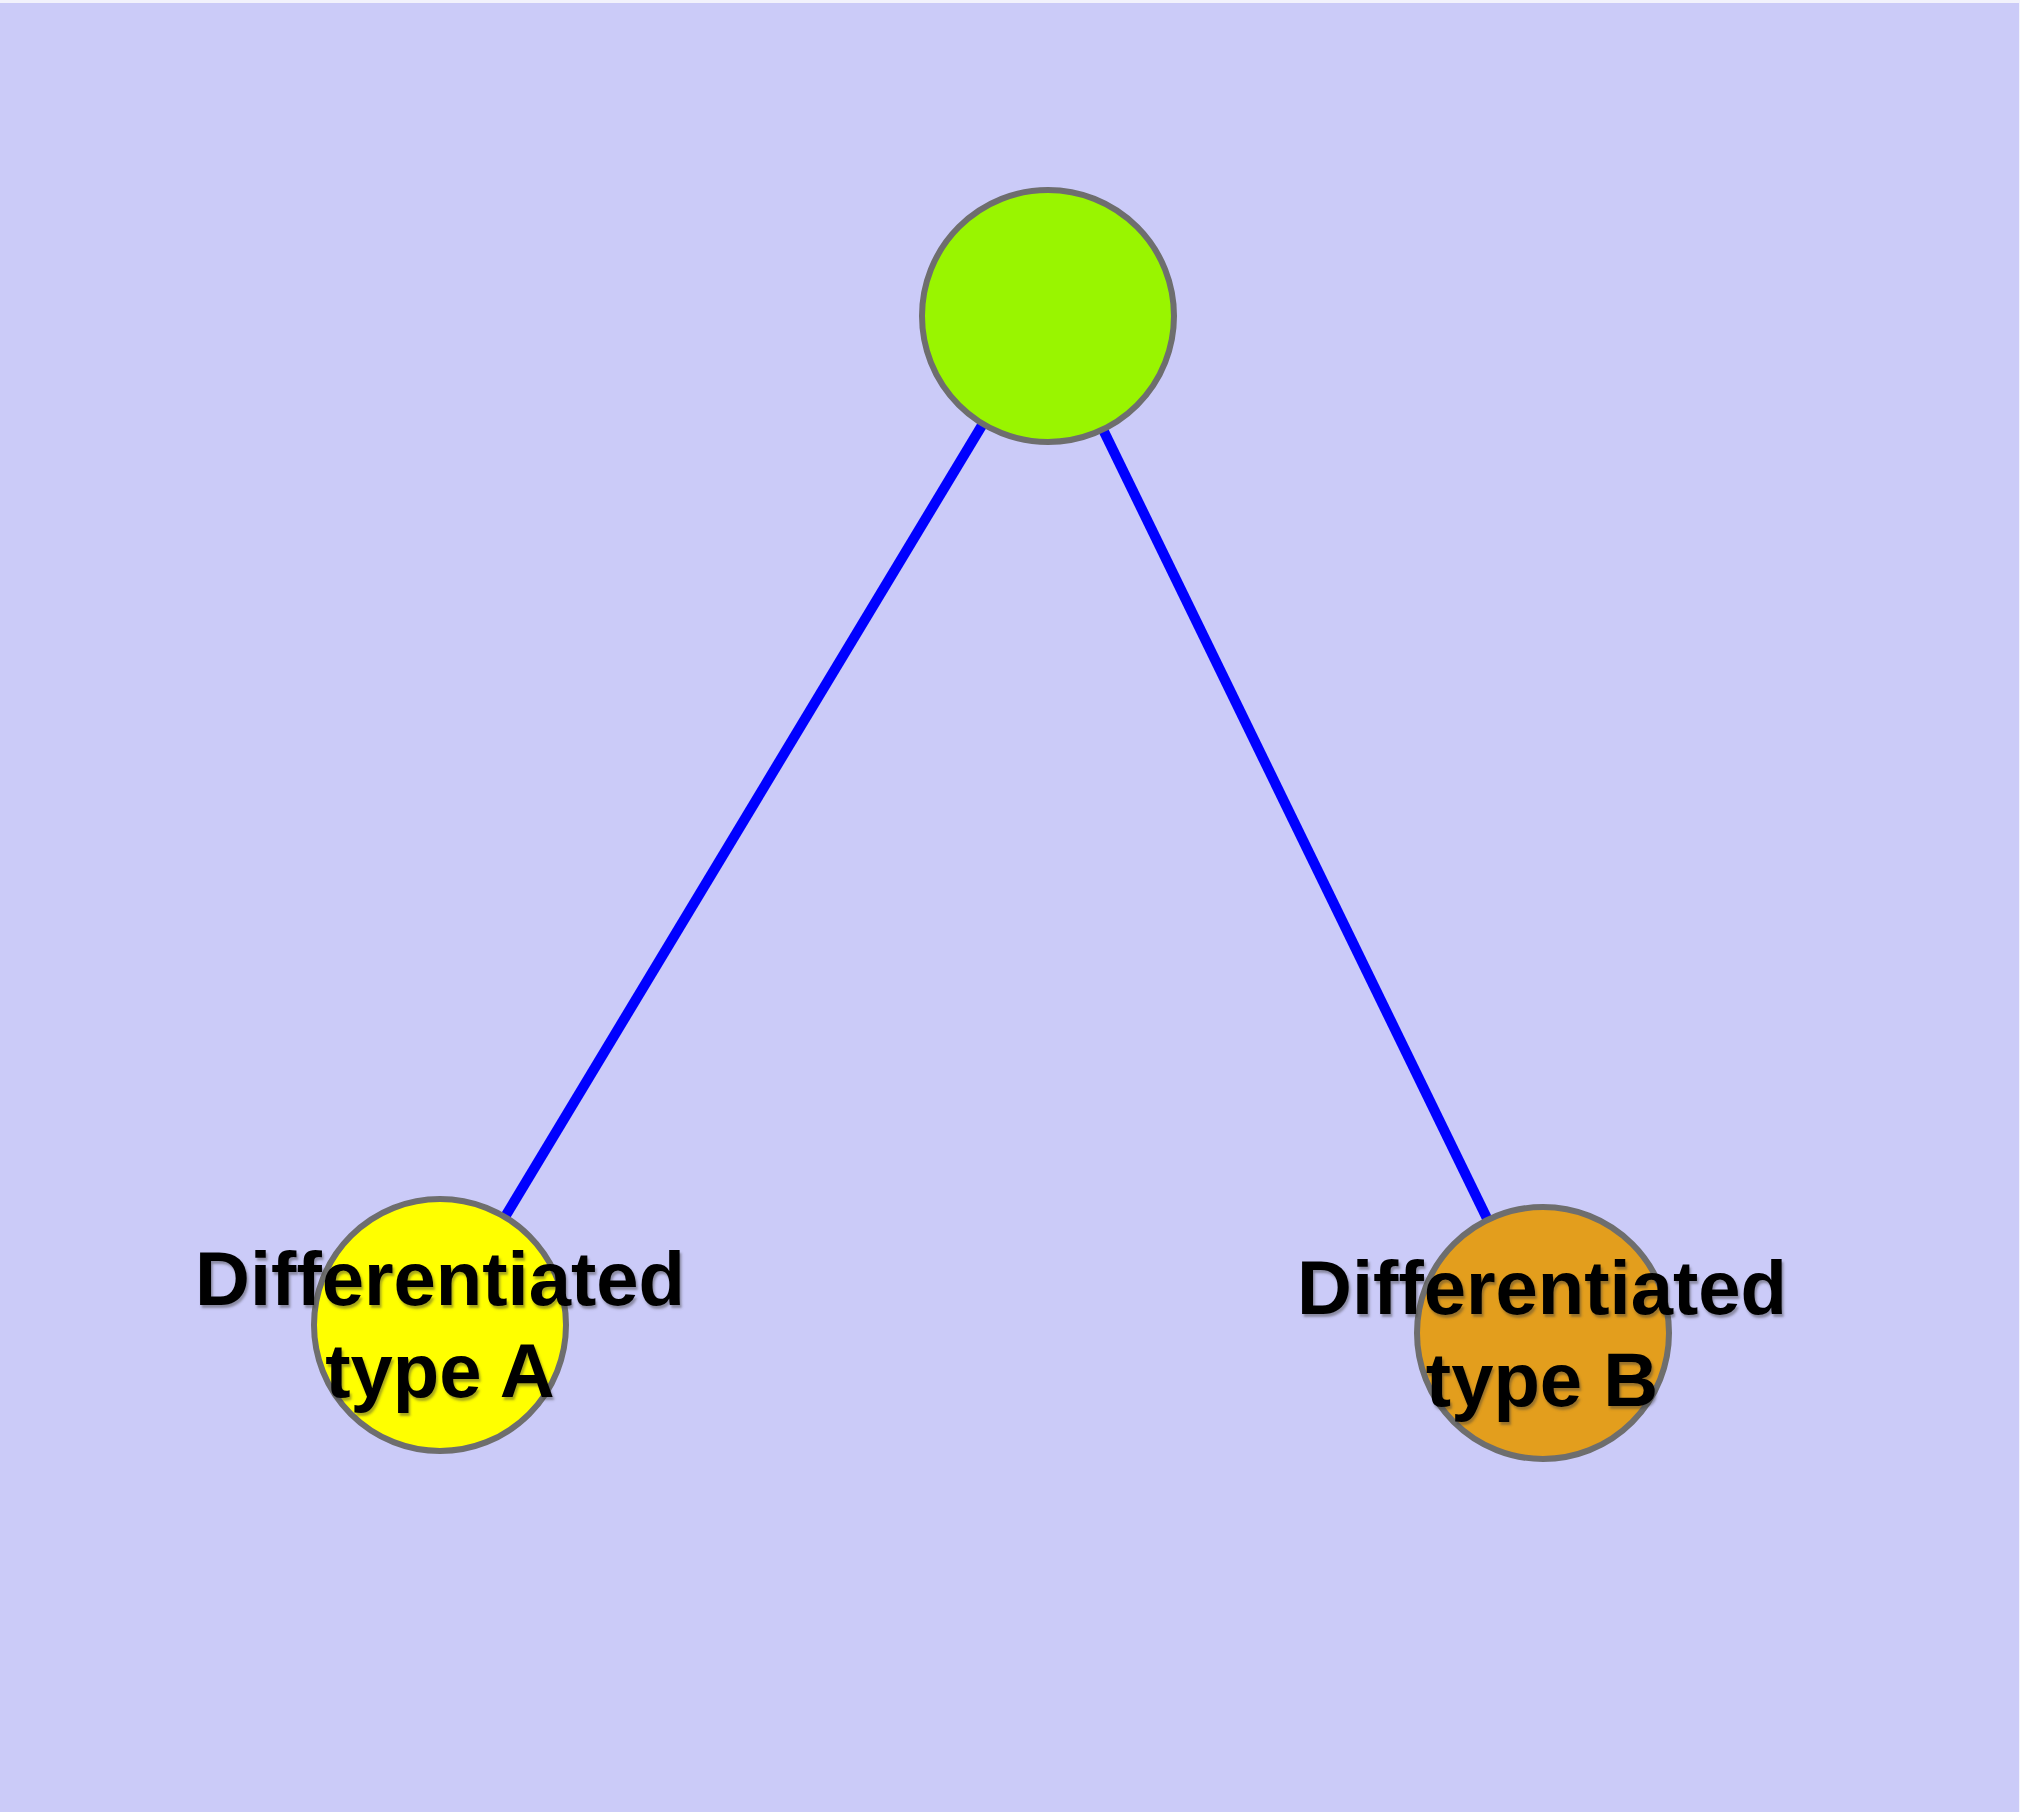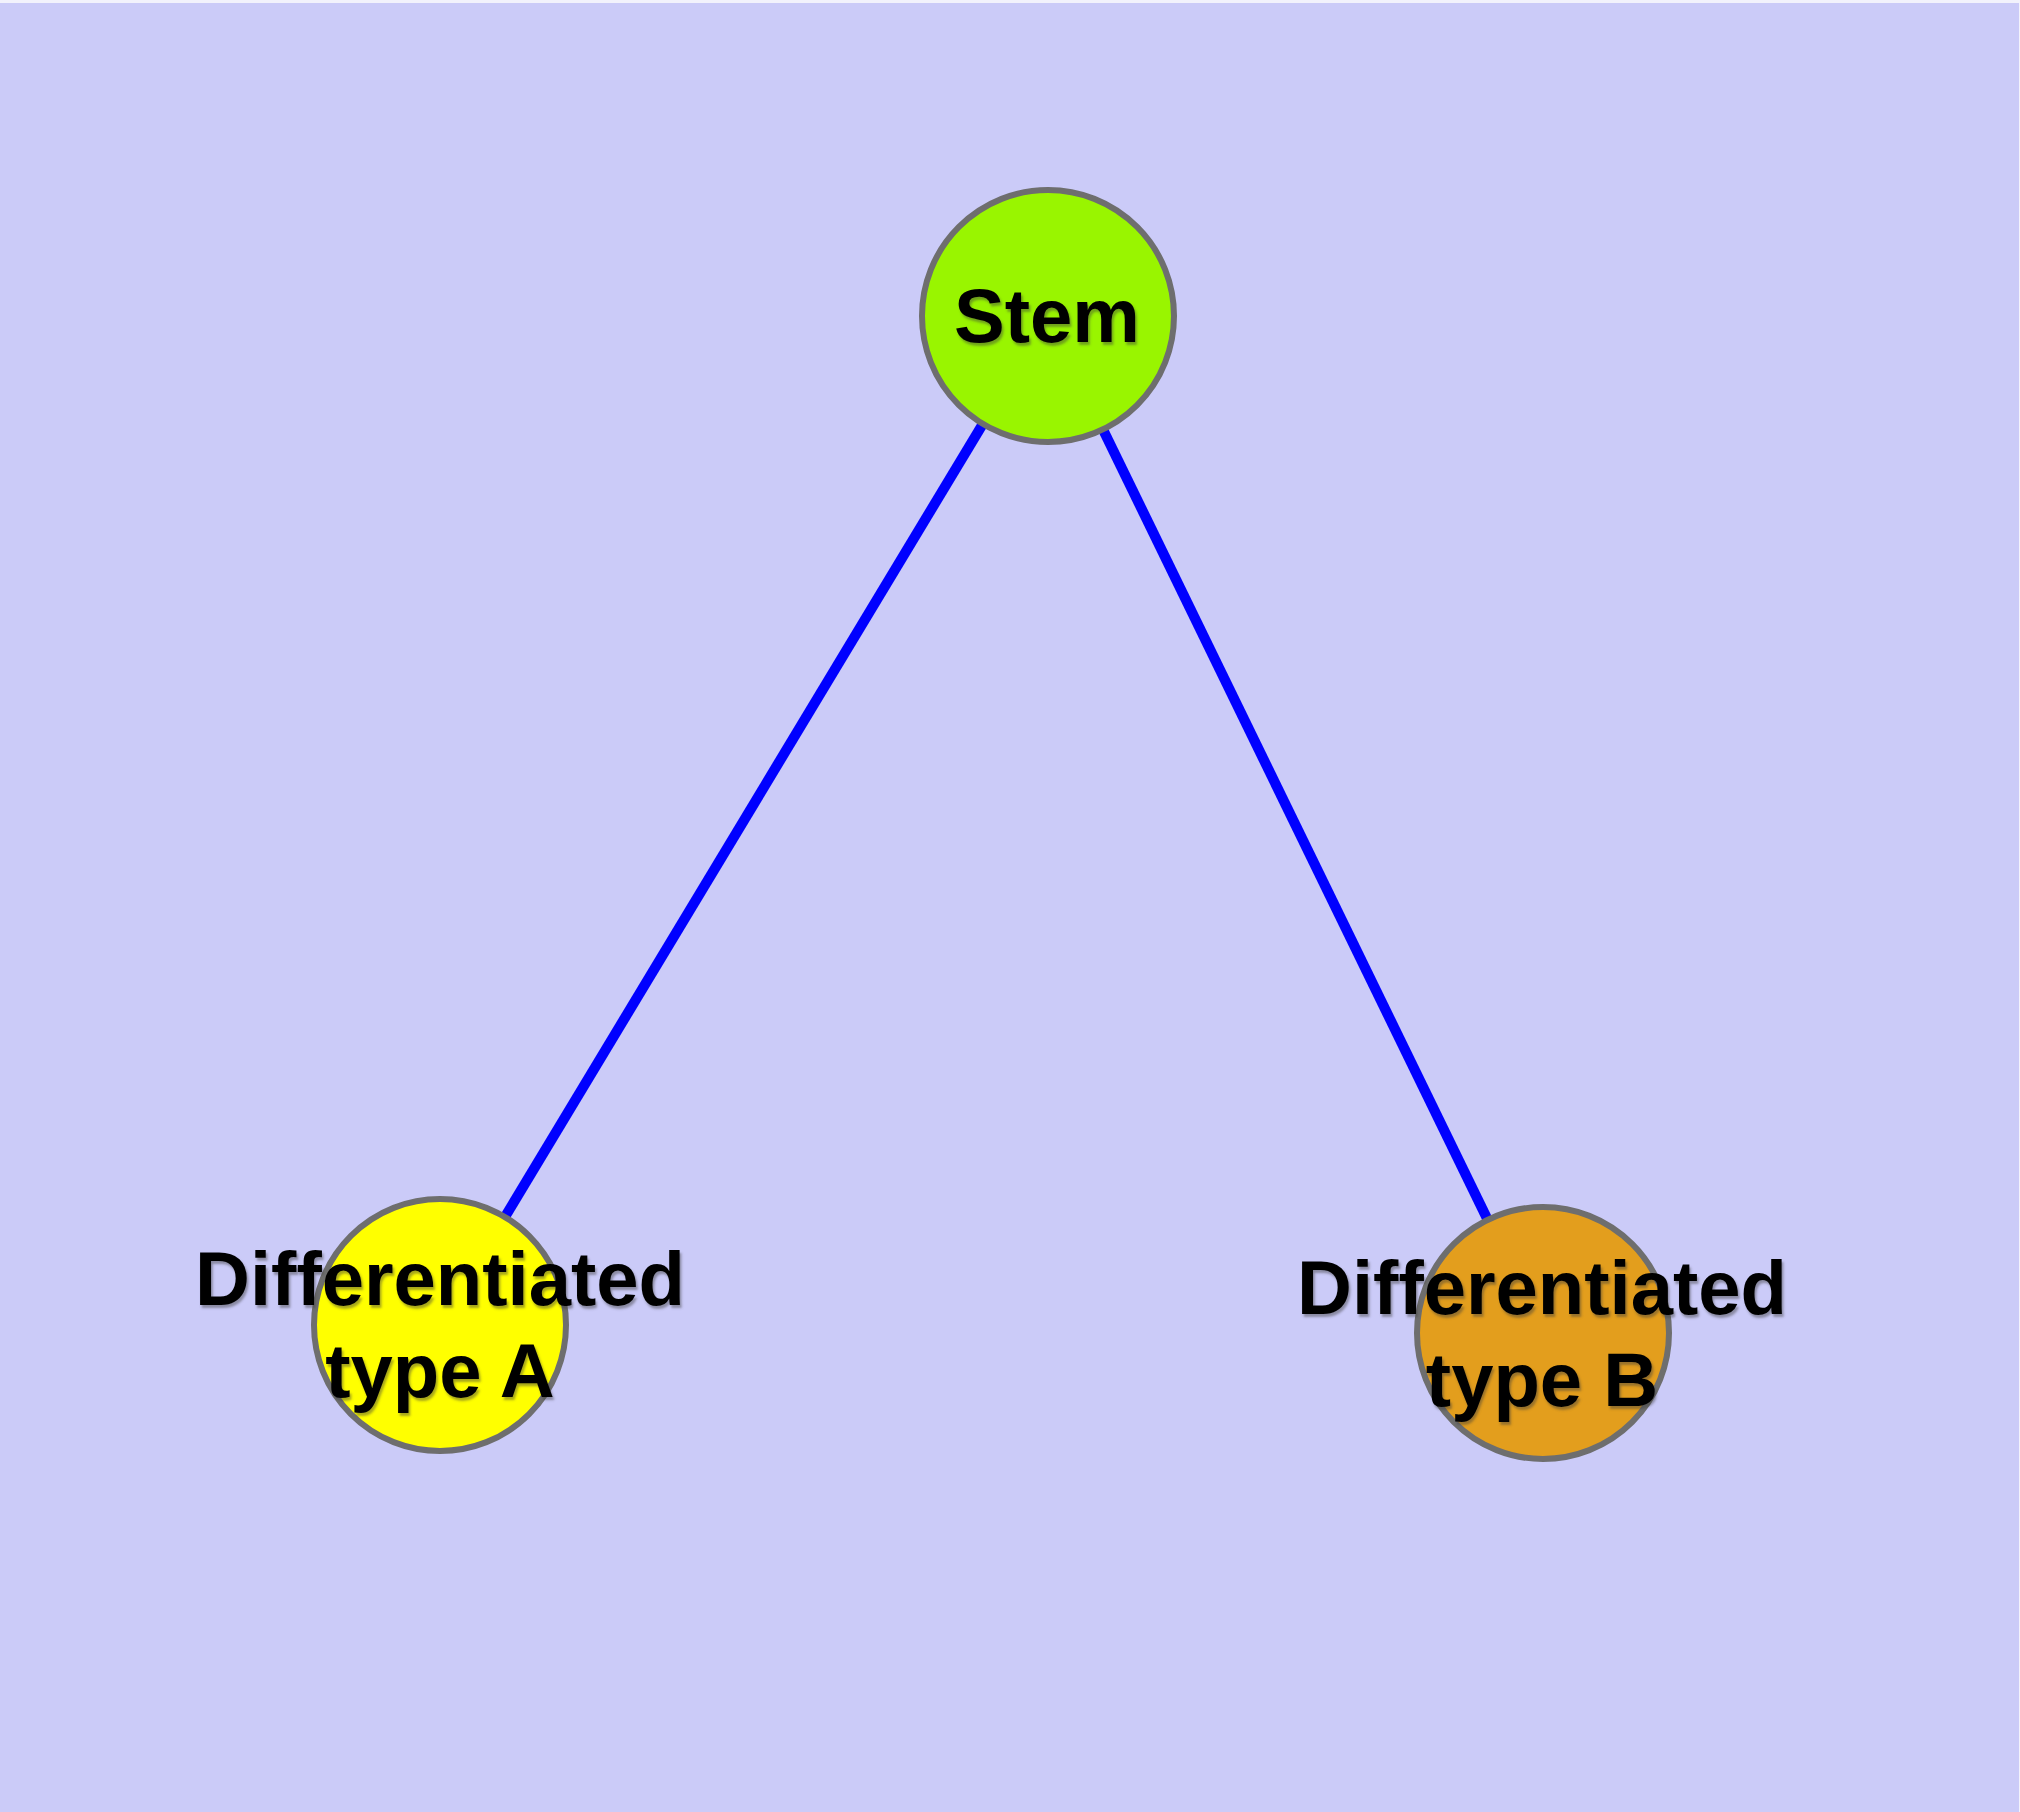--- a/index.html
+++ b/index.html
@@ -68,21 +68,20 @@
 
   <svg class="edges-layer" viewBox="0 0 2384 2138" preserveAspectRatio="none">
     <line x1="1236" y1="373" x2="519" y2="1563" stroke="#0000FF"></line>
     <line x1="1236" y1="373" x2="1820" y2="1573" stroke="#0000FF"></line>
   </svg>
 
   <div class="node" style="left: 919px; top: 187px; width: 258px; height: 258px; background: rgb(153, 245, 0); border-color: rgb(110, 110, 110);"></div>
   <div class="node" style="left: 311px; top: 1196px; width: 258px; height: 258px; background: rgb(255, 255, 0); border-color: rgb(110, 110, 110);"></div>
   <div class="node" style="left: 1414px; top: 1204px; width: 258px; height: 258px; background: rgb(227, 158, 29); border-color: rgb(110, 110, 110);"></div>
 
-  <div class="node-label" style="left: 776px; top: 270px;">Stem</div>
   <div class="node-label" style="left: 169px; top: 1233px;">Differentiated
 type A</div>
   <div class="node-label" style="left: 1271px; top: 1242px;">Differentiated
 type B</div>
 
   <div class="frame-top"></div>
   <div class="frame-right"></div>
 </div>
 
 

